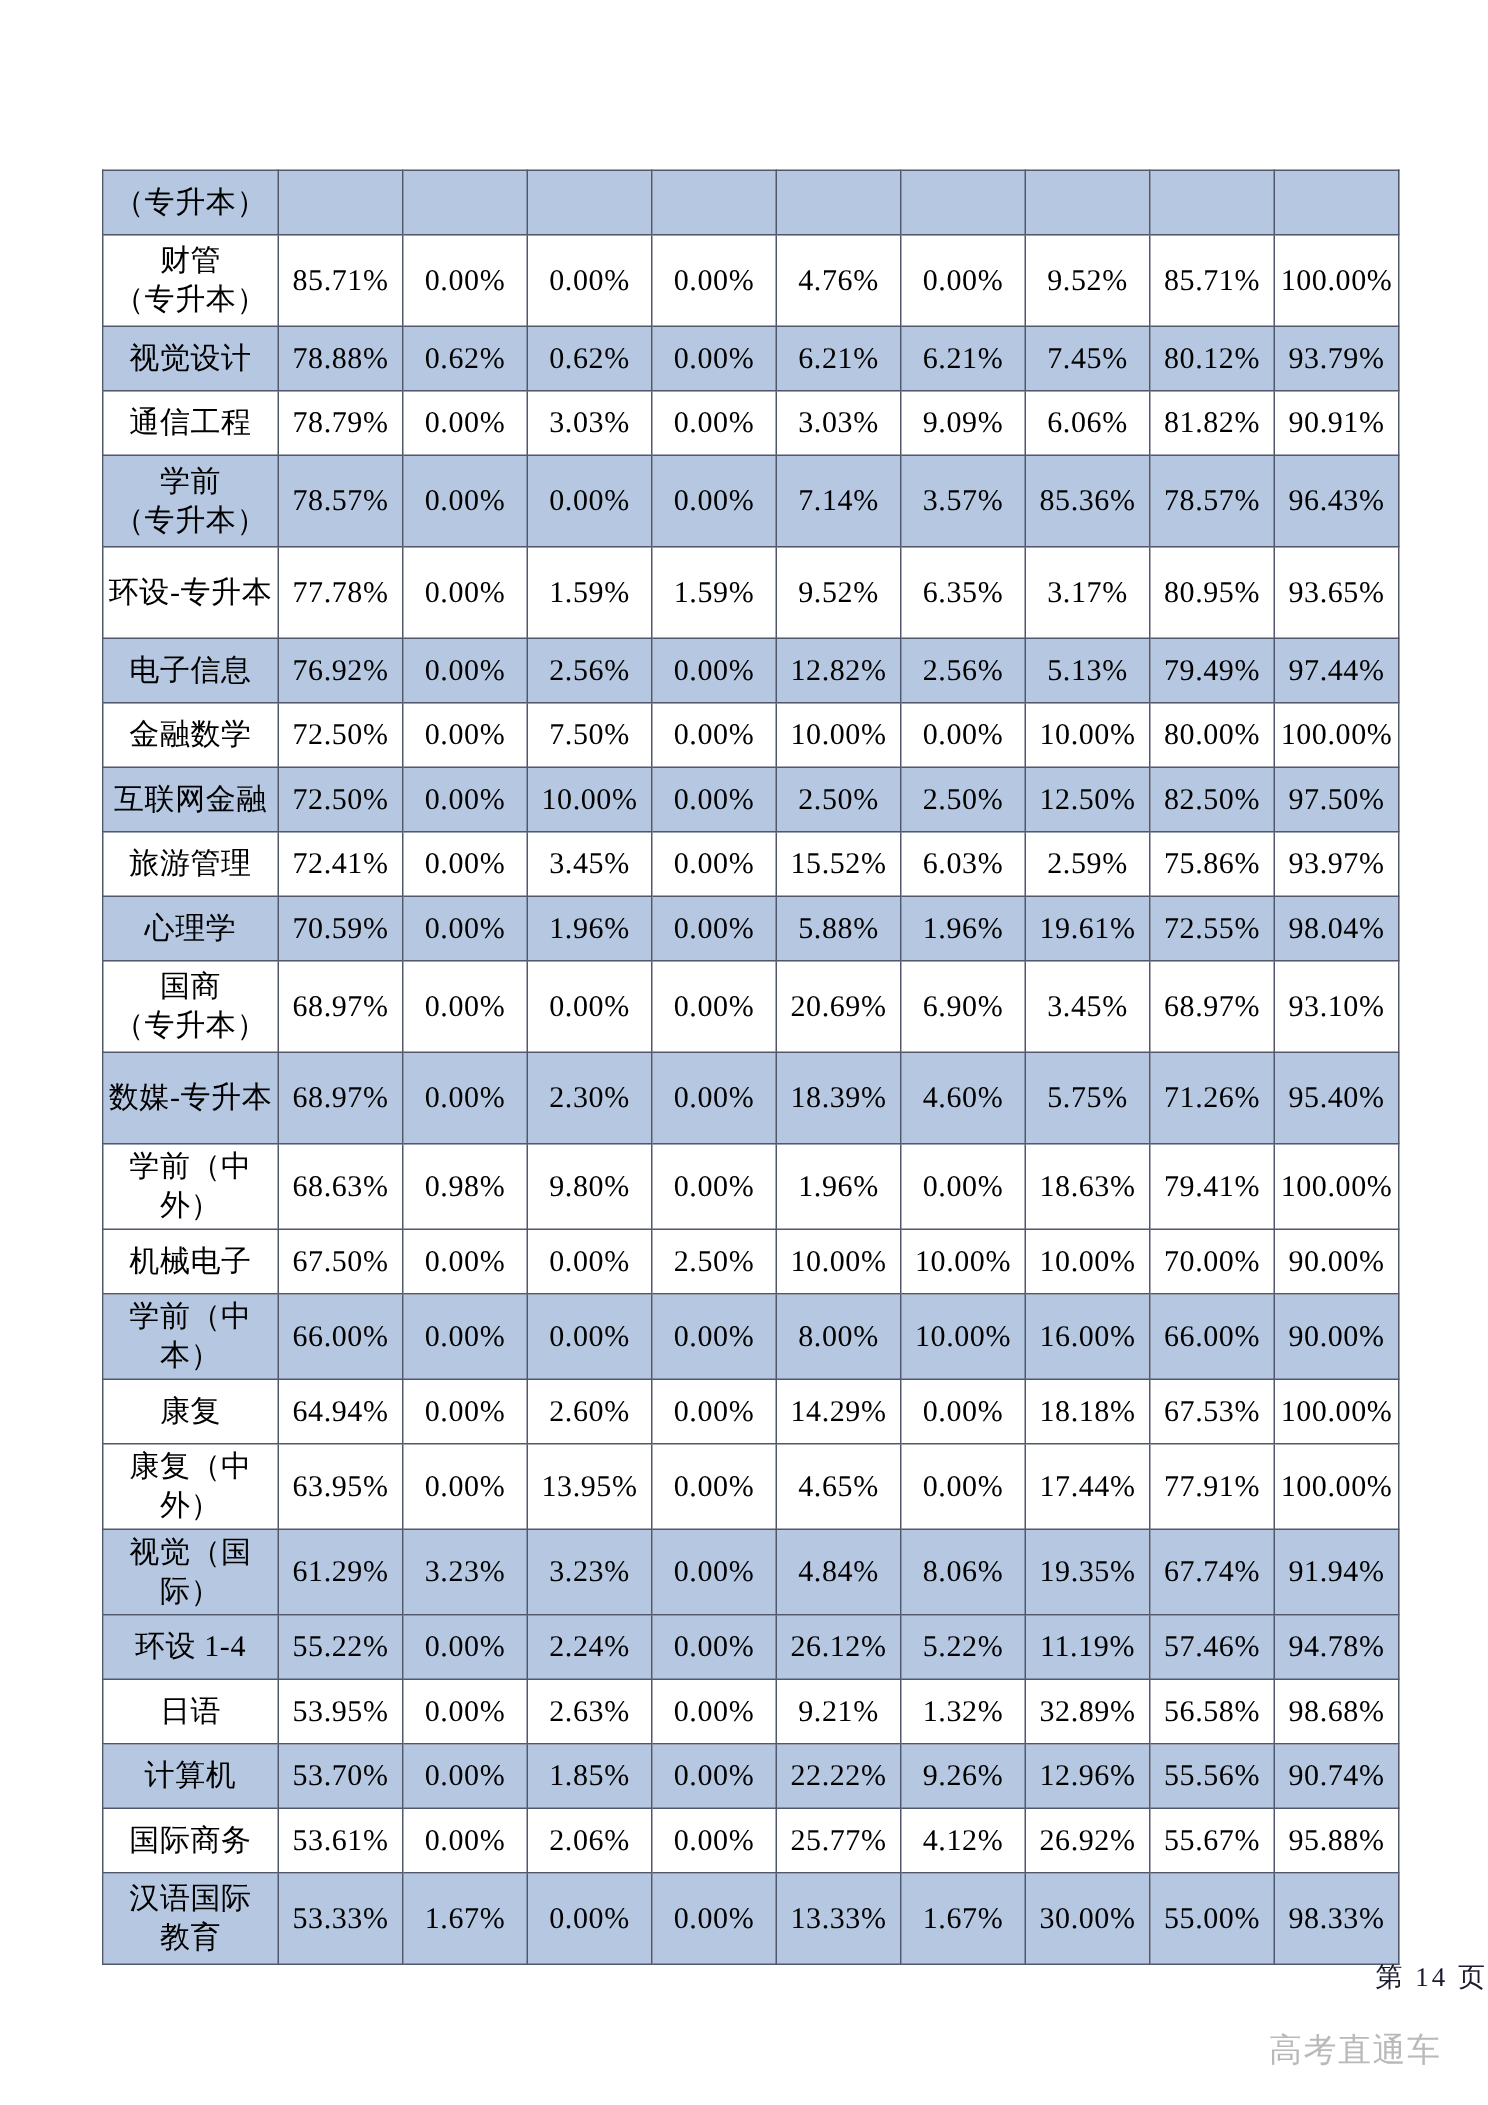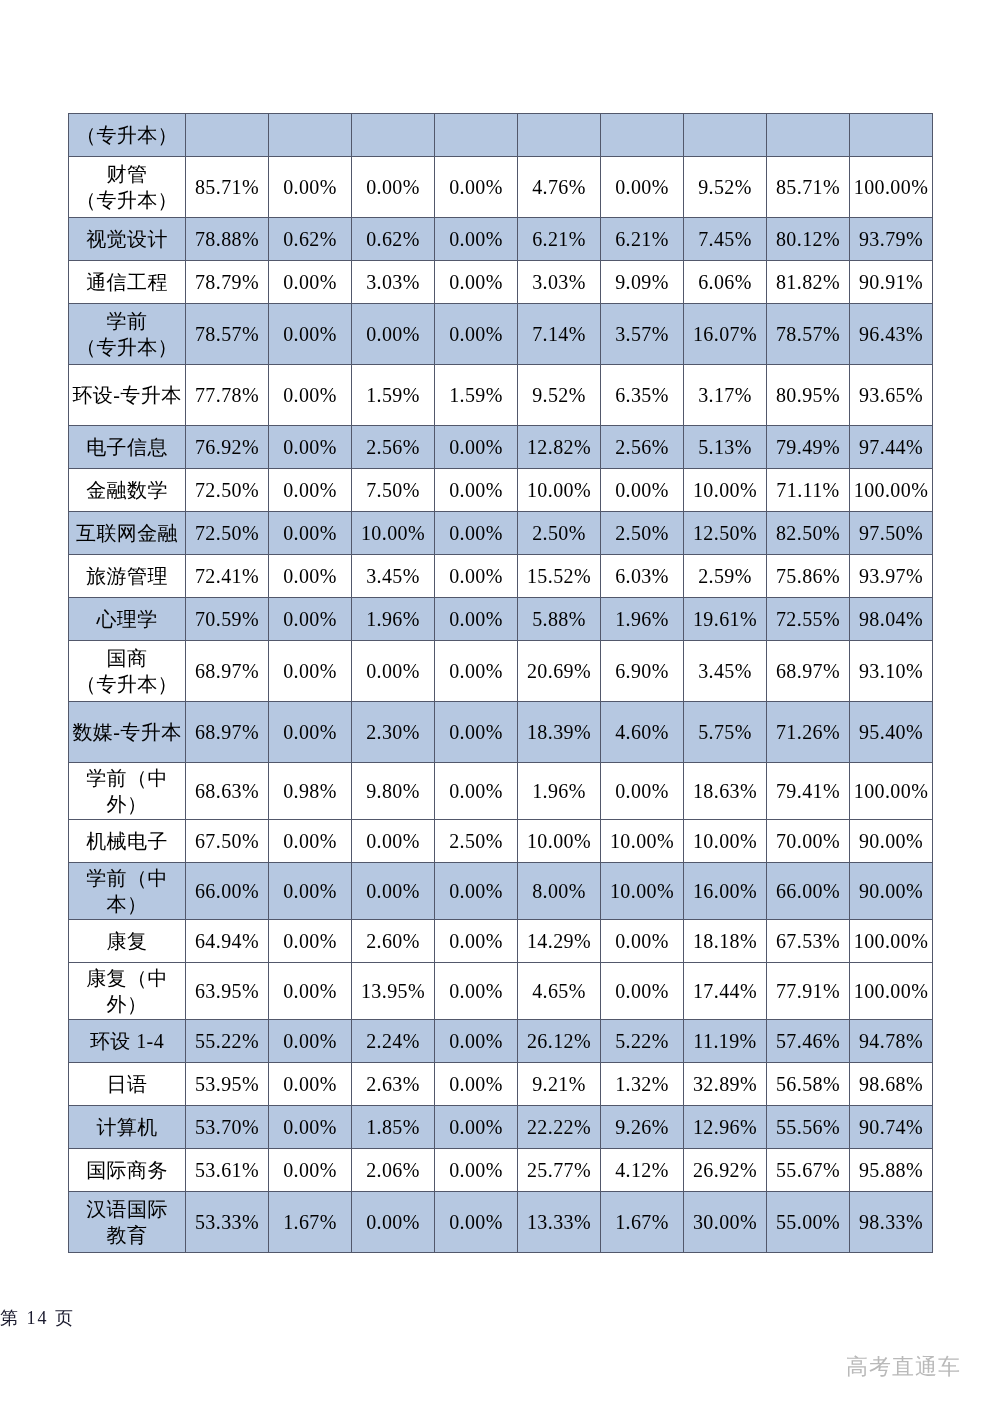--- a/index.html
+++ b/index.html
@@ -60,21 +60,21 @@
     font-family: "Liberation Serif", "DejaVu Serif", serif;
     letter-spacing: 0.6px;
   }
   tr.row-h1 td { height: 38px; }
   tr.row-h2 td { height: 56px; }
   .footer {
     position: absolute;
     left: 0;
     top: 1306px;
     width: 992px;
-    text-align: left;
+    text-align: right;
     font-size: 18px;
     color: #1a1a2e;
     letter-spacing: 2px;
     font-family: "Liberation Serif", "DejaVu Serif", serif;
   }
   .watermark {
     position: absolute;
     left: 846px;
     top: 1352px;
     font-size: 22px;
@@ -154,21 +154,21 @@
             <td class="val-cell">90.91%</td>
           </tr>
           <tr class="shade row-h2">
             <td class="name-cell">学前<br>（专升本）</td>
             <td class="val-cell">78.57%</td>
             <td class="val-cell">0.00%</td>
             <td class="val-cell">0.00%</td>
             <td class="val-cell">0.00%</td>
             <td class="val-cell">7.14%</td>
             <td class="val-cell">3.57%</td>
-            <td class="val-cell">16.07%</td>
+            <td class="val-cell">85.36%</td>
             <td class="val-cell">78.57%</td>
             <td class="val-cell">96.43%</td>
           </tr>
           <tr class="plain row-h2">
             <td class="name-cell">环设-专升本</td>
             <td class="val-cell">77.78%</td>
             <td class="val-cell">0.00%</td>
             <td class="val-cell">1.59%</td>
             <td class="val-cell">1.59%</td>
             <td class="val-cell">9.52%</td>
@@ -191,21 +191,21 @@
           </tr>
           <tr class="plain row-h1">
             <td class="name-cell">金融数学</td>
             <td class="val-cell">72.50%</td>
             <td class="val-cell">0.00%</td>
             <td class="val-cell">7.50%</td>
             <td class="val-cell">0.00%</td>
             <td class="val-cell">10.00%</td>
             <td class="val-cell">0.00%</td>
             <td class="val-cell">10.00%</td>
-            <td class="val-cell">71.11%</td>
+            <td class="val-cell">80.00%</td>
             <td class="val-cell">100.00%</td>
           </tr>
           <tr class="shade row-h1">
             <td class="name-cell">互联网金融</td>
             <td class="val-cell">72.50%</td>
             <td class="val-cell">0.00%</td>
             <td class="val-cell">10.00%</td>
             <td class="val-cell">0.00%</td>
             <td class="val-cell">2.50%</td>
             <td class="val-cell">2.50%</td>
@@ -315,20 +315,32 @@
             <td class="val-cell">0.00%</td>
             <td class="val-cell">13.95%</td>
             <td class="val-cell">0.00%</td>
             <td class="val-cell">4.65%</td>
             <td class="val-cell">0.00%</td>
             <td class="val-cell">17.44%</td>
             <td class="val-cell">77.91%</td>
             <td class="val-cell">100.00%</td>
           </tr>
           <tr class="shade row-h1">
+            <td class="name-cell">视觉（国际）</td>
+            <td class="val-cell">61.29%</td>
+            <td class="val-cell">3.23%</td>
+            <td class="val-cell">3.23%</td>
+            <td class="val-cell">0.00%</td>
+            <td class="val-cell">4.84%</td>
+            <td class="val-cell">8.06%</td>
+            <td class="val-cell">19.35%</td>
+            <td class="val-cell">67.74%</td>
+            <td class="val-cell">91.94%</td>
+          </tr>
+          <tr class="shade row-h1">
             <td class="name-cell">环设 1-4</td>
             <td class="val-cell">55.22%</td>
             <td class="val-cell">0.00%</td>
             <td class="val-cell">2.24%</td>
             <td class="val-cell">0.00%</td>
             <td class="val-cell">26.12%</td>
             <td class="val-cell">5.22%</td>
             <td class="val-cell">11.19%</td>
             <td class="val-cell">57.46%</td>
             <td class="val-cell">94.78%</td>

